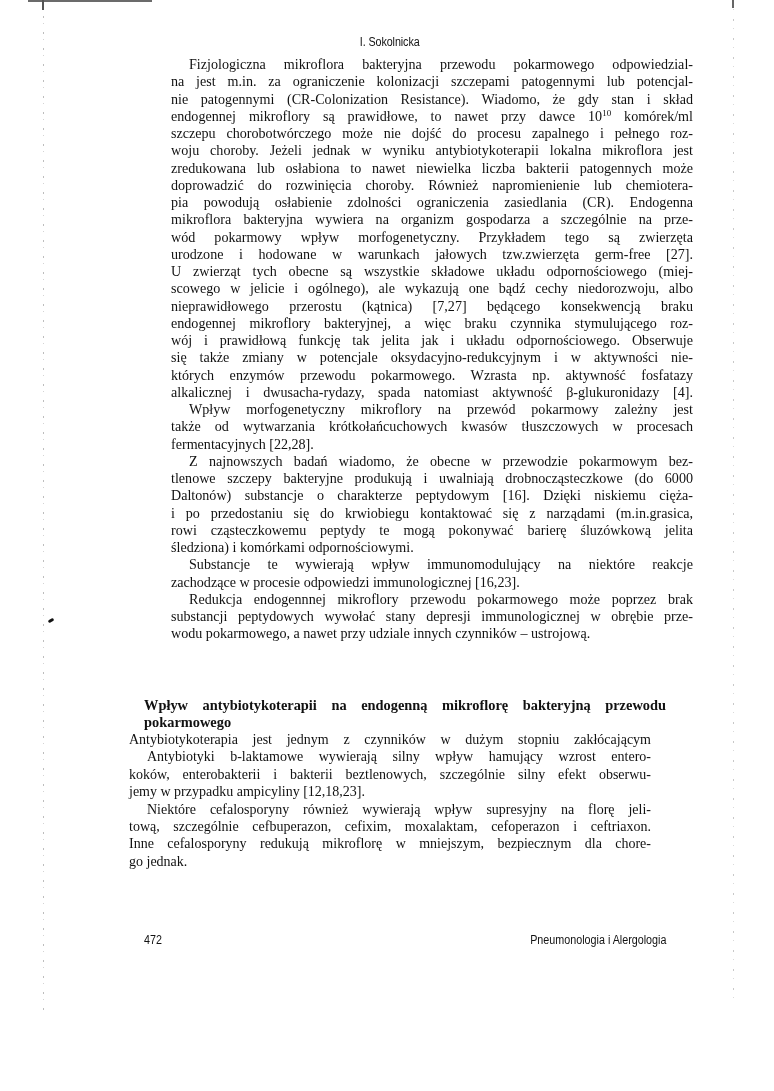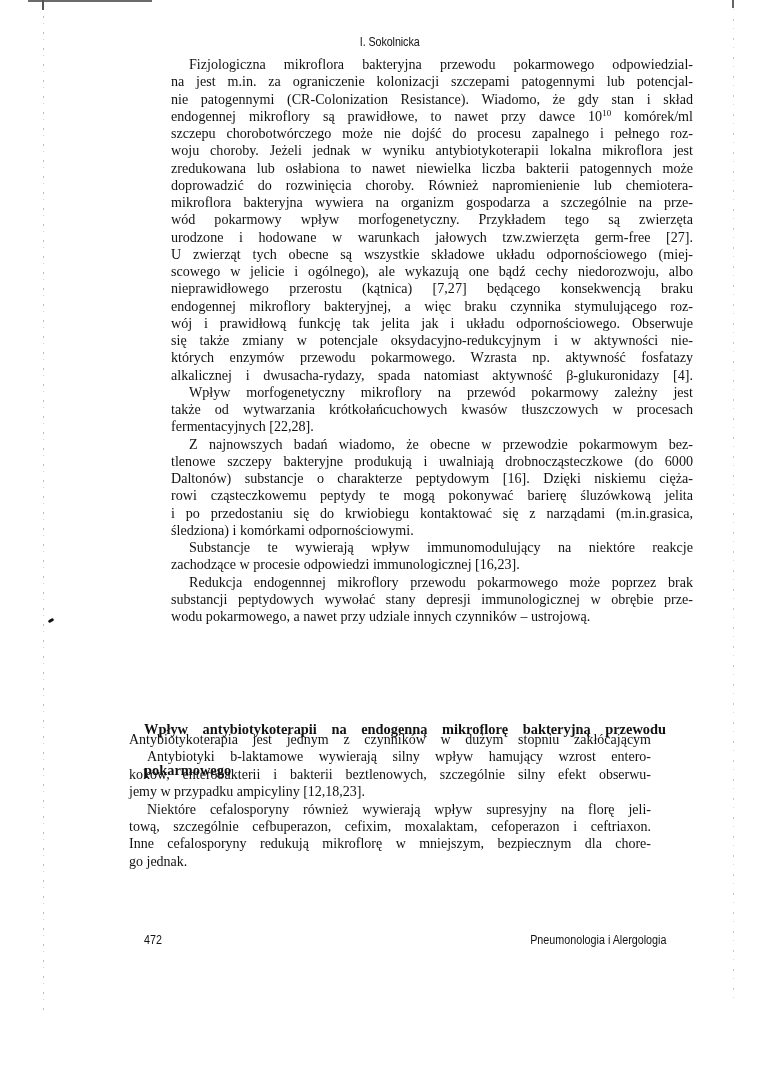--- a/index.html
+++ b/index.html
@@ -44,21 +44,21 @@
     display: block; text-align: justify; text-align-last: justify; white-space: nowrap;
     height: 17.25px; overflow: visible;
   }
   .line.indent { padding-left: 18px; }
   .line.last { text-align-last: left; }
   .sup { font-size: 9px; vertical-align: 5px; line-height: 0; }
   .heading {
     position: absolute; left: 144px; top: 697px; width: 522px;
     font-weight: bold; font-size: 14.4px; line-height: 17px;
   }
-  .heading .line { height: 17px; margin-top: 24px; }
+  .heading .line { height: 17px; }
   .section2 {
     position: absolute; left: 129px; top: 731px; width: 522px;
     font-size: 14px; line-height: 17.4px;
   }
   .section2 .line { height: 17.4px; }
   .footer {
     position: absolute; top: 933px; left: 144px; width: 522px;
     font-family: "Liberation Sans", "DejaVu Sans", sans-serif; font-size: 12.5px;
   }
   .footer .page-number { position: absolute; left: 0; top: 0; transform: scaleX(0.86); transform-origin: 0 0; }
@@ -83,20 +83,21 @@
 
   <div>
     <span class="line indent">Fizjologiczna mikroflora bakteryjna przewodu pokarmowego odpowiedzial-</span>
     <span class="line">na jest m.in. za ograniczenie kolonizacji szczepami patogennymi lub potencjal-</span>
     <span class="line">nie patogennymi (CR-Colonization Resistance). Wiadomo, że gdy stan i skład</span>
     <span class="line"><span>endogennej mikroflory są prawidłowe, to nawet przy dawce 10</span><span class="sup">10</span><span> komórek/ml</span></span>
     <span class="line">szczepu chorobotwórczego może nie dojść do procesu zapalnego i pełnego roz-</span>
     <span class="line">woju choroby. Jeżeli jednak w wyniku antybiotykoterapii lokalna mikroflora jest</span>
     <span class="line">zredukowana lub osłabiona to nawet niewielka liczba bakterii patogennych może</span>
     <span class="line">doprowadzić do rozwinięcia choroby. Również napromienienie lub chemiotera-</span>
+    <span class="line">pia powodują osłabienie zdolności ograniczenia zasiedlania (CR). Endogenna</span>
     <span class="line">mikroflora bakteryjna wywiera na organizm gospodarza a szczególnie na prze-</span>
     <span class="line">wód pokarmowy wpływ morfogenetyczny. Przykładem tego są zwierzęta</span>
     <span class="line">urodzone i hodowane w warunkach jałowych tzw.zwierzęta germ-free [27].</span>
     <span class="line">U zwierząt tych obecne są wszystkie składowe układu odpornościowego (miej-</span>
     <span class="line">scowego w jelicie i ogólnego), ale wykazują one bądź cechy niedorozwoju, albo</span>
     <span class="line">nieprawidłowego przerostu (kątnica) [7,27] będącego konsekwencją braku</span>
     <span class="line">endogennej mikroflory bakteryjnej, a więc braku czynnika stymulującego roz-</span>
     <span class="line">wój i prawidłową funkcję tak jelita jak i układu odpornościowego. Obserwuje</span>
     <span class="line">się także zmiany w potencjale oksydacyjno-redukcyjnym i w aktywności nie-</span>
     <span class="line">których enzymów przewodu pokarmowego. Wzrasta np. aktywność fosfatazy</span>
@@ -106,22 +107,22 @@
   <div>
     <span class="line indent">Wpływ morfogenetyczny mikroflory na przewód pokarmowy zależny jest</span>
     <span class="line">także od wytwarzania krótkołańcuchowych kwasów tłuszczowych w procesach</span>
     <span class="line last">fermentacyjnych [22,28].</span>
   </div>
 
   <div>
     <span class="line indent">Z najnowszych badań wiadomo, że obecne w przewodzie pokarmowym bez-</span>
     <span class="line">tlenowe szczepy bakteryjne produkują i uwalniają drobnocząsteczkowe (do 6000</span>
     <span class="line">Daltonów) substancje o charakterze peptydowym [16]. Dzięki niskiemu cięża-</span>
+    <span class="line">i po przedostaniu się do krwiobiegu kontaktować się z narządami (m.in.grasica,</span>
     <span class="line">rowi cząsteczkowemu peptydy te mogą pokonywać barierę śluzówkową jelita</span>
-    <span class="line">i po przedostaniu się do krwiobiegu kontaktować się z narządami (m.in.grasica,</span>
     <span class="line last">śledziona) i komórkami odpornościowymi.</span>
   </div>
 
   <div>
     <span class="line indent">Substancje te wywierają wpływ immunomodulujący na niektóre reakcje</span>
     <span class="line last">zachodzące w procesie odpowiedzi immunologicznej [16,23].</span>
   </div>
 
   <div>
     <span class="line indent">Redukcja endogennnej mikroflory przewodu pokarmowego może poprzez brak</span>

